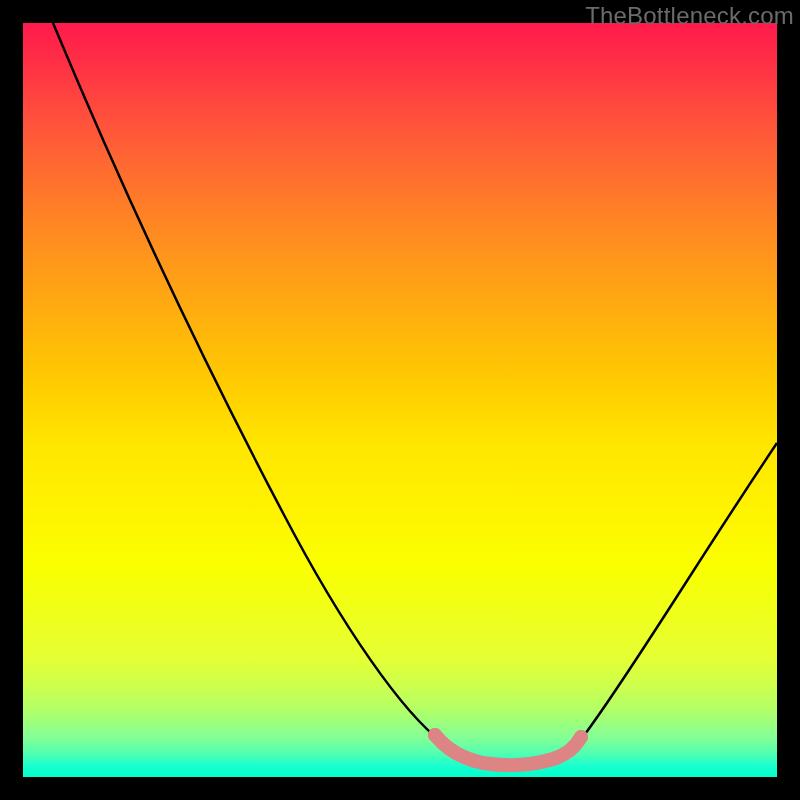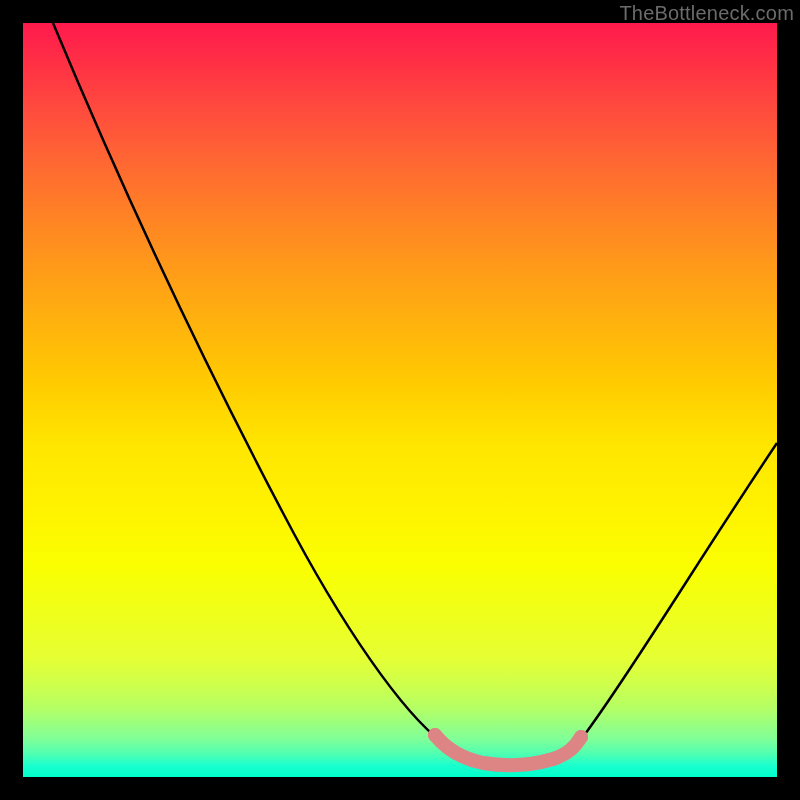--- a/index.html
+++ b/index.html
@@ -46,21 +46,21 @@
       #4dffb3 97%,
       #1affcf 98.5%,
       #00ffcc 100%
     );
   }
   .watermark {
     position: absolute;
     top: 2px;
     right: 6px;
     color: #6b6b6b;
-    font-size: 20px;
+    font-size: 24px;
     font-weight: 500;
     letter-spacing: 0.2px;
   }
   svg.curve {
     position: absolute;
     top: 0;
     left: 0;
     width: 754px;
     height: 754px;
   }

